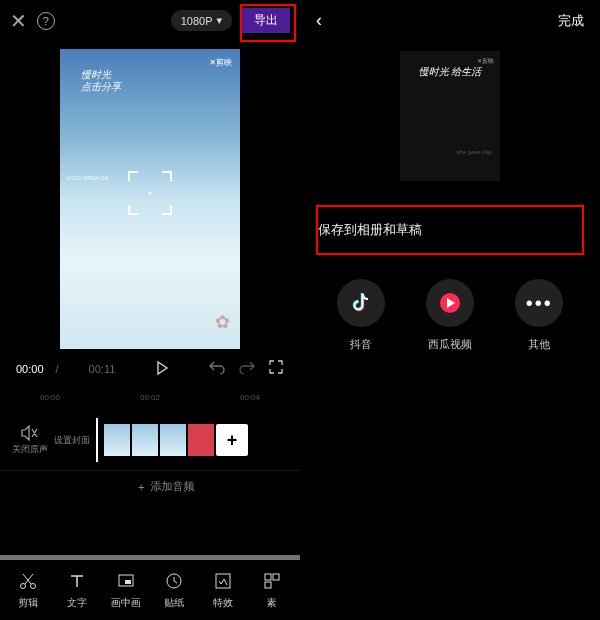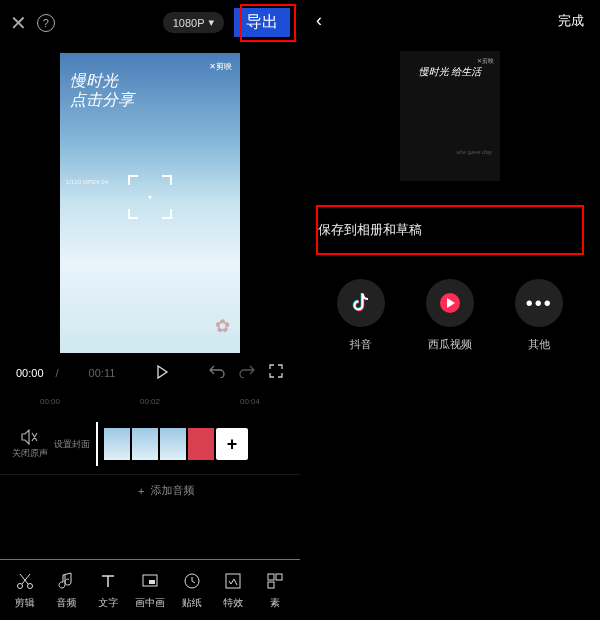--- a/index.html
+++ b/index.html
@@ -6,26 +6,26 @@
     body { width: 600px; height: 620px; background: #000; font-family: -apple-system, sans-serif; color: #fff; overflow: hidden; display: flex; }
     .panel-left { width: 300px; height: 620px; position: relative; }
     .panel-right { width: 300px; height: 620px; position: relative; padding: 0 16px; }
     
     
     .header-left { display: flex; align-items: center; padding: 8px 10px; gap: 10px; }
     .close-btn { font-size: 20px; color: #aaa; cursor: pointer; }
     .help-btn { width: 18px; height: 18px; border: 1.5px solid #aaa; border-radius: 50%; display: flex; align-items: center; justify-content: center; font-size: 11px; color: #aaa; }
     .spacer { flex: 1; }
     .resolution { background: #222; color: #ddd; padding: 4px 10px; font-size: 11px; border-radius: 10px; display: flex; align-items: center; gap: 4px; }
-    .export-btn { background: #1d4ed8; color: #fff; padding: 4px 12px; font-size: 16px; }
+    .export-btn { background: #4c1d95; color: #fff; padding: 4px 12px; font-size: 12px; }
     .export-highlight { border: 2px solid #ff0000; position: absolute; top: 4px; right: 4px; width: 56px; height: 38px; }
     
     
     .preview { margin: 8px auto 0; width: 180px; height: 300px; background: linear-gradient(180deg, #4a7eb8 0%, #87b8d8 30%, #c8e4f0 50%, #e8f4fa 70%, #d0e8f0 100%); position: relative; overflow: hidden; }
-    .preview-title { position: absolute; top: 20px; left: 10px; color: #fff; font-size: 16px; font-style: italic; font-family: Liberation Mono, monospace; line-height: 1.2; }
+    .preview-title { position: absolute; top: 20px; left: 21px; color: #fff; font-size: 10px; font-style: italic; font-family: Liberation Serif, serif; line-height: 1.2; }
     .preview-logo { position: absolute; top: 8px; right: 8px; color: #fff; font-size: 8px; }
     .preview-reticle { position: absolute; top: 48%; left: 50%; transform: translate(-50%,-50%); width: 44px; height: 44px; }
     .preview-reticle::before, .preview-reticle::after { content: ''; position: absolute; border: 1.5px solid rgba(255,255,255,0.9); }
     .preview-reticle .c1 { position: absolute; top: 0; left: 0; width: 10px; height: 10px; border-top: 2px solid #fff; border-left: 2px solid #fff; }
     .preview-reticle .c2 { position: absolute; top: 0; right: 0; width: 10px; height: 10px; border-top: 2px solid #fff; border-right: 2px solid #fff; }
     .preview-reticle .c3 { position: absolute; bottom: 0; left: 0; width: 10px; height: 10px; border-bottom: 2px solid #fff; border-left: 2px solid #fff; }
     .preview-reticle .c4 { position: absolute; bottom: 0; right: 0; width: 10px; height: 10px; border-bottom: 2px solid #fff; border-right: 2px solid #fff; }
     .preview-reticle .dot { position: absolute; top: 50%; left: 50%; width: 3px; height: 3px; background: #fff; border-radius: 50%; transform: translate(-50%,-50%); }
     .preview-side { position: absolute; left: 6px; top: 42%; color: rgba(255,255,255,0.8); font-size: 6px; line-height: 1.3; }
     .preview-decor { position: absolute; bottom: 16px; right: 10px; color: rgba(200,120,120,0.6); font-size: 18px; }
@@ -44,21 +44,21 @@
     .audio-ctrl svg { display: block; margin: 0 auto 2px; }
     .clip-strip { flex: 1; display: flex; align-items: center; gap: 2px; }
     .playhead { width: 2px; height: 44px; background: #fff; margin-right: 4px; }
     .thumb { width: 26px; height: 32px; background: linear-gradient(180deg,#9dc8e4,#e0f0f8); }
     .thumb.red { background: #d84050; position: relative; }
     .add-thumb { width: 32px; height: 32px; background: #fff; color: #000; display: flex; align-items: center; justify-content: center; font-size: 18px; font-weight: bold; border-radius: 2px; }
     .add-audio-row { display: flex; align-items: center; padding: 8px 12px 8px 138px; color: #888; font-size: 11px; }
     .add-audio-row .plus { margin-right: 6px; }
     
     
-    .toolbar { position: absolute; bottom: 0; left: 0; right: 0; display: flex; justify-content: space-around; padding: 10px 4px; border-top: 1px solid #737373; }
+    .toolbar { position: absolute; bottom: 0; left: 0; right: 0; display: flex; justify-content: space-around; padding: 10px 4px; border-top: 5px solid #737373; }
     .tool { text-align: center; font-size: 10px; color: #ccc; min-width: 38px; }
     .tool .icon { display: block; height: 22px; margin-bottom: 4px; display: flex; align-items: center; justify-content: center; }
     
     
     .header-right { display: flex; justify-content: space-between; align-items: center; padding: 10px 0; font-size: 13px; }
     .back-arrow { color: #fff; font-size: 18px; }
     .preview-sm { margin: 10px auto; width: 100px; height: 130px; background: #111; position: relative; display: flex; align-items: flex-start; justify-content: center; padding-top: 14px; }
     .preview-sm-title { color: #fff; font-size: 10px; font-style: italic; font-family: cursive; }
     .preview-sm-logo { position: absolute; top: 6px; right: 6px; font-size: 6px; color: #aaa; }
     .preview-sm-sub { position: absolute; bottom: 26px; right: 8px; font-size: 6px; color: #555; font-style: italic; }
@@ -172,28 +172,20 @@
             <circle cx="5" cy="15" r="2.5" fill="none" stroke="#ddd"></circle>
             <circle cx="15" cy="15" r="2.5" fill="none" stroke="#ddd"></circle>
             <path d="M7 13 L15 3 M13 13 L5 3" stroke="#ddd" fill="none"></path>
           </svg>
         </span>
       <span>剪辑</span>
     </div>
     <div class="tool">
       <span class="icon">
           <svg width="20" height="20" viewBox="0 0 20 20">
-            <path d="M8 4v10a3 3 0 1 1-2-2.8V4l8-2v9a3 3 0 1 1-2-2.8" fill="none" stroke="#ddd"></path>
-          </svg>
-        </span>
-      <span>音频</span>
-    </div>
-    <div class="tool">
-      <span class="icon">
-          <svg width="20" height="20" viewBox="0 0 20 20">
             <path d="M4 5h12 M10 5v11" stroke="#ddd" stroke-width="1.5" fill="none"></path>
           </svg>
         </span>
       <span>文字</span>
     </div>
     <div class="tool">
       <span class="icon">
           <svg width="20" height="20" viewBox="0 0 20 20">
             <rect x="3" y="4" width="14" height="11" fill="none" stroke="#ddd"></rect>
             <rect x="9" y="9" width="6" height="4" fill="#ddd"></rect>

